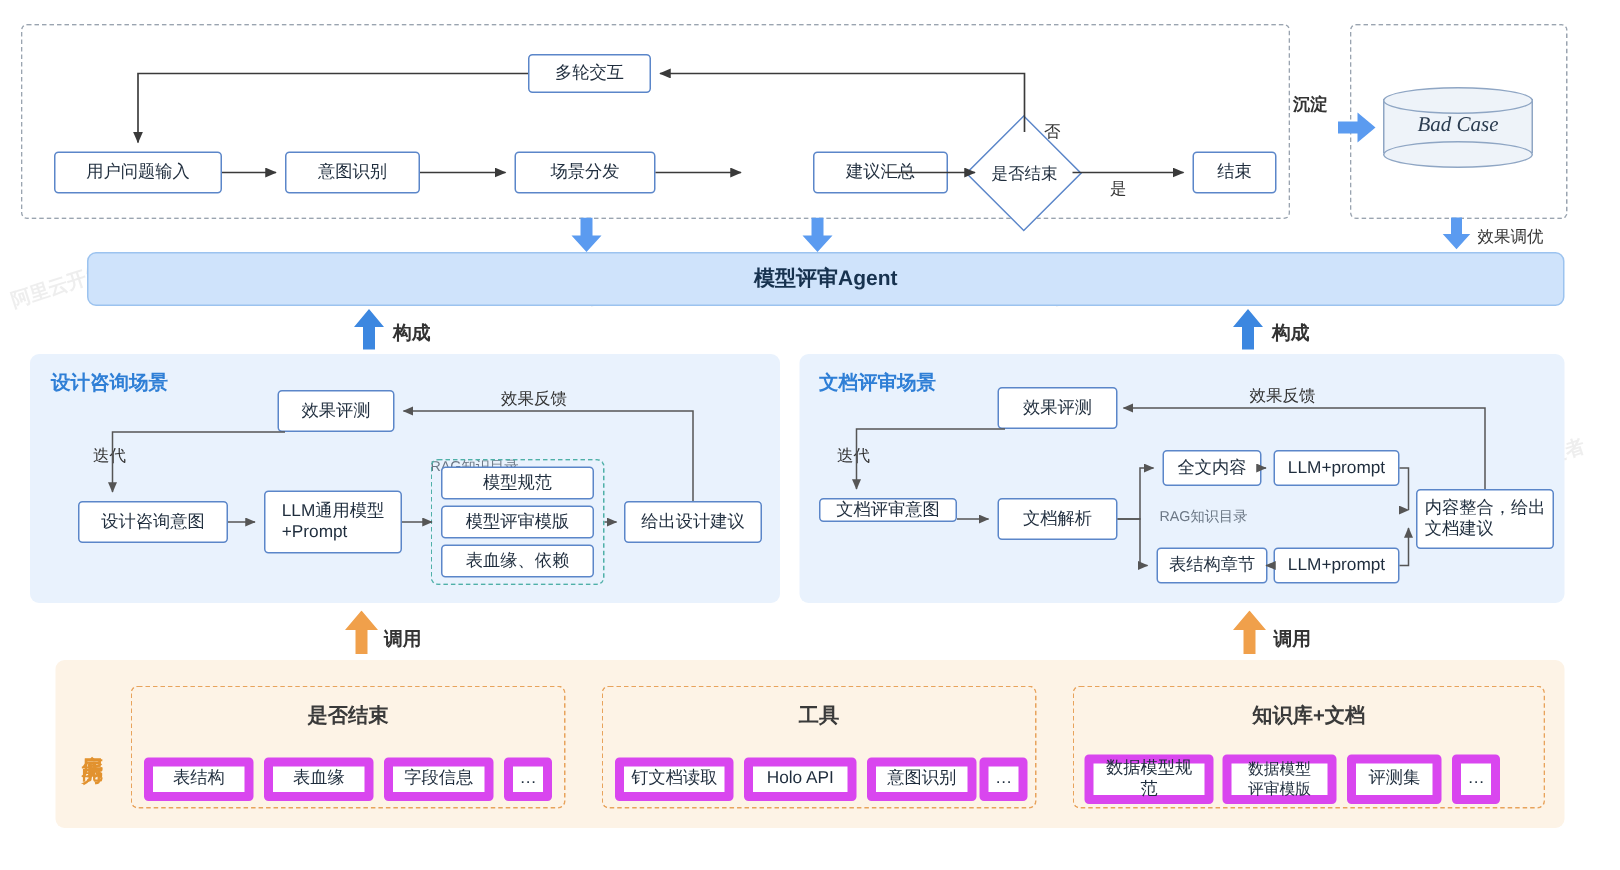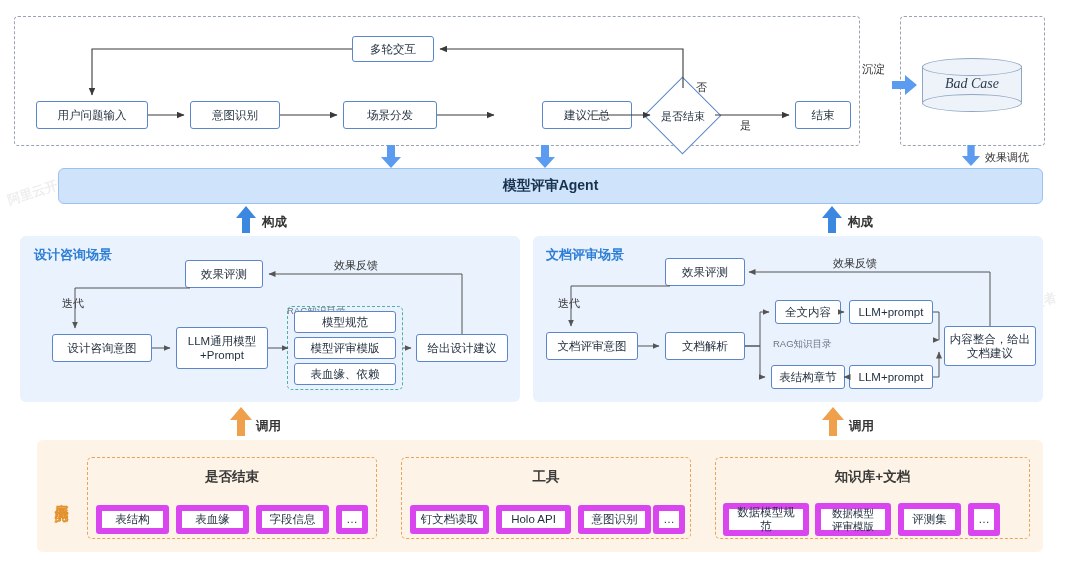--- a/index.html
+++ b/index.html
@@ -20,21 +20,21 @@
   .abs { position: absolute; box-sizing: border-box; }
 
   
   .wbox {
     background: #ffffff;
     border: 1px solid #5b86c9;
     border-radius: 3px;
     display: flex;
     align-items: center;
     justify-content: center;
-    text-align: center;
+    text-align: left;
     font-size: 11.5px;
     color: #1f2d3d;
     line-height: 1.25;
     padding: 2px 4px;
   }
 
   .dashbox {
     border: 1px dashed #9aa4b0;
     border-radius: 4px;
     background: transparent;
@@ -198,21 +198,21 @@
 
   <div class="abs diamond" style="left:655px; top:88px; width:55px; height:55px;"></div>
   <div class="abs diamond-label" style="left:652px; top:99px; width:62px; height:34px;">是否结束</div>
   <div class="abs lbl" style="left:696px; top:80px;">否</div>
   <div class="abs lbl" style="left:740px; top:118px;">是</div>
 
   <div class="abs wbox" style="left:795px; top:101px; width:56px; height:28px;">结束</div>
 
   <div class="abs dashbox" style="left:900px; top:16px; width:145px; height:130px;"></div>
 
-  <div class="abs lbl" style="left:862px; top:62px; font-size:11.5px;">沉淀</div>
+  <div class="abs lbl" style="left:862px; top:62px; font-size:11.5px;font-weight:bold;">沉淀</div>
 
   <div class="abs cyl-wrap" style="left:922px; top:58px; width:100px; height:52px;">
     <div class="cyl-body" style="top:8px; height:36px;"></div>
     <div class="cyl-top" style="top:0;"></div>
     <div class="cyl-bot" style="top:36px;"></div>
     <div class="cyl-text" style="top:18px;">Bad Case</div>
   </div>
 
   <div class="abs lbl" style="left:985px; top:150px; font-size:11px;">效果调优</div>
 
@@ -244,21 +244,21 @@
 
   <div class="abs lbl" style="left:256px; top:418px; font-size:12.5px; font-weight:bold; color:#333;">调用</div>
 
   <div class="abs panel-blue" style="left:533px; top:236px; width:510px; height:166px;"></div>
   <div class="abs panel-title" style="left:546px; top:246px;">文档评审场景</div>
 
   <div class="abs wbox" style="left:665px; top:258px; width:80px; height:28px;">效果评测</div>
   <div class="abs lbl" style="left:833px; top:256px;">效果反馈</div>
   <div class="abs lbl" style="left:558px; top:296px;">迭代</div>
 
-  <div class="abs wbox" style="left:546px; top:332px; width:92px; height:28px;">文档评审意图</div>
+  <div class="abs wbox" style="left:546px; top:332px; width:92px; height:16px;">文档评审意图</div>
   <div class="abs wbox" style="left:665px; top:332px; width:80px; height:28px;">文档解析</div>
 
   <div class="abs wbox" style="left:775px; top:300px; width:66px; height:24px;">全文内容</div>
   <div class="abs wbox" style="left:849px; top:300px; width:84px; height:24px;">LLM+prompt</div>
 
   <div class="abs wbox" style="left:771px; top:365px; width:74px; height:24px;">表结构章节</div>
   <div class="abs wbox" style="left:849px; top:365px; width:84px; height:24px;">LLM+prompt</div>
 
   <div class="abs lbl-sm" style="left:773px; top:338px;">RAG知识目录</div>
 

